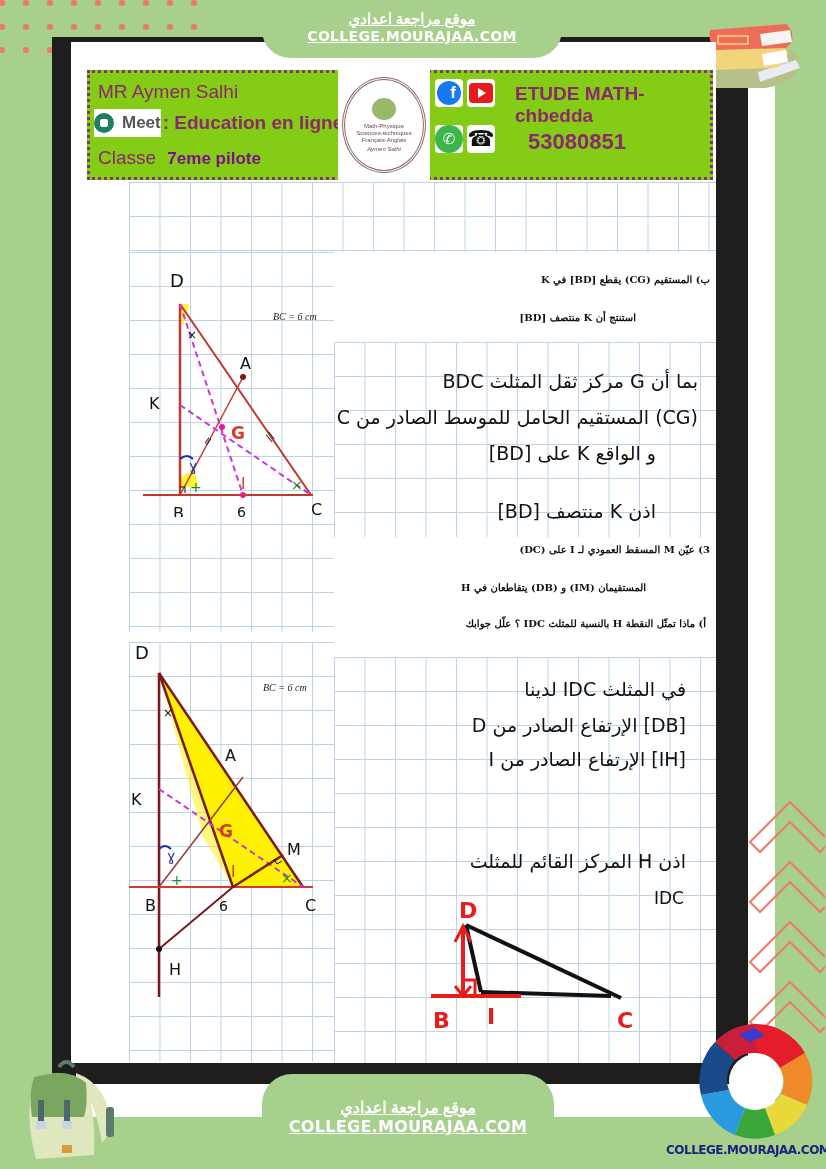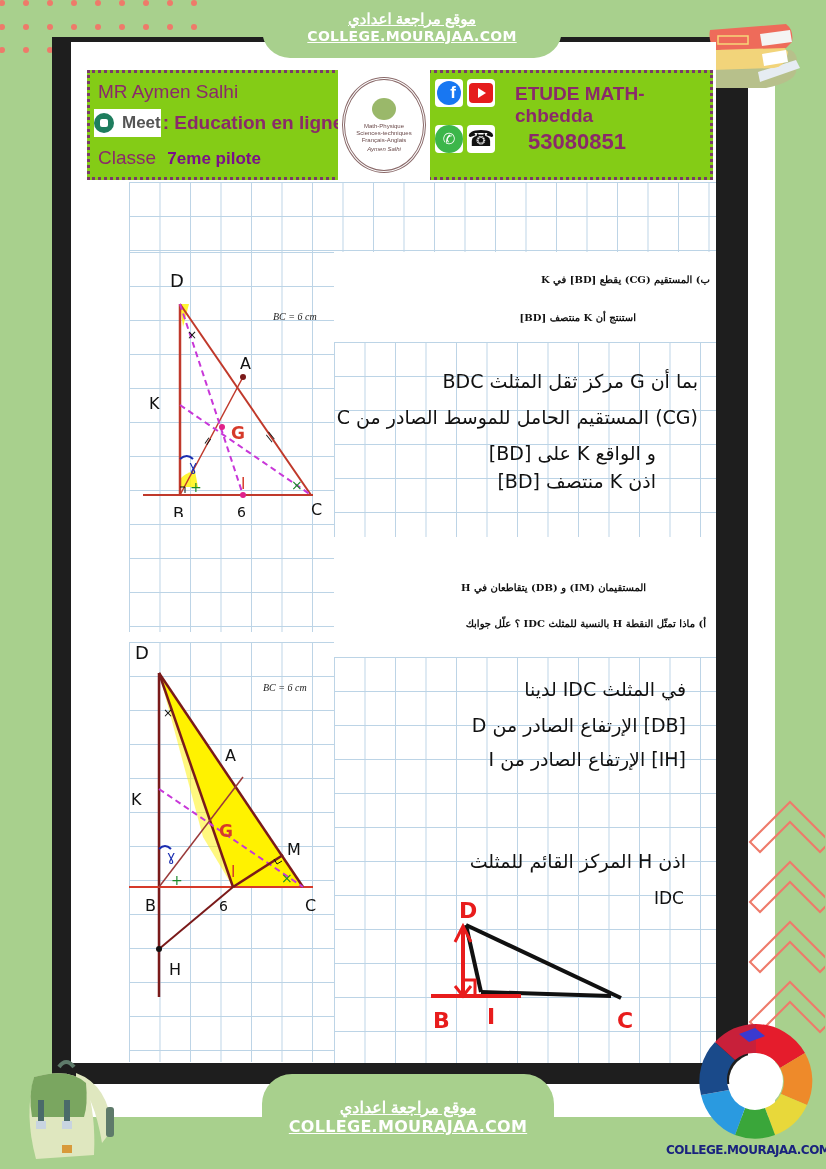--- a/index.html
+++ b/index.html
@@ -48,21 +48,21 @@
         linear-gradient(90deg, #bcd4e6 1px, transparent 1px);
       background-size: 30.5px 34px;
     }
     .hand { position: absolute; font-family: "DejaVu Sans", sans-serif; color: #111; direction: rtl; white-space: nowrap; }
     .hand-blue { color: #1a2db0; }
     .printed { position: absolute; direction: rtl; font-family: "DejaVu Serif", serif; font-weight: bold; color: #111; font-size: 10px; white-space: nowrap; }
     .bc-label { position: absolute; font-family: "Liberation Serif", serif; font-style: italic; font-size: 10px; color: #222; }
 
     .wm-top { position: absolute; left: 262px; top: 0; width: 300px; height: 58px; background: #a8d08d; border-radius: 0 0 28px 28px; text-align: center; color: #fff; }
     .wm-bot { position: absolute; left: 262px; top: 1074px; width: 292px; height: 95px; background: #a8d08d; border-radius: 30px 30px 0 0; text-align: center; color: #fff; }
-    .wm-ar { font-family: Liberation Sans, sans-serif; font-size: 15px; font-weight: bold; text-decoration: underline; direction: rtl; }
+    .wm-ar { font-family: Liberation Serif, serif; font-size: 15px; font-weight: bold; text-decoration: underline; direction: rtl; }
     .wm-en { font-family: "DejaVu Sans", sans-serif; font-size: 14px; font-weight: bold; text-decoration: underline; letter-spacing: 0.3px; }
 
     .logo-text { position: absolute; left: 666px; top: 1143px; font-family: "DejaVu Sans", sans-serif; font-weight: bold; font-size: 12px; color: #1a237e; letter-spacing: -0.5px; }
   </style>
 </head>
 <body>
 
 <svg class="dots" viewBox="0 0 220 55">
   <g fill="#ee7a6a">
     <circle cx="2" cy="3" r="3"></circle>
@@ -181,22 +181,23 @@
   </svg>
   <div class="bc-label" style="left:202px;top:269px;">BC = 6 cm</div>
 
   <div class="printed" style="right:6px;top:232px;">ب) المستقيم (CG) يقطع [BD] في K</div>
   <div class="printed" style="right:80px;top:270px;">استنتج أن K منتصف [BD]</div>
 
   <div class="grid" style="left:263px;top:300px;width:382px;height:195px;"></div>
   <div class="hand" style="right:18px;top:328px;font-size:19px;">بما أن G مركز ثقل المثلث BDC</div>
   <div class="hand" style="right:18px;top:364px;font-size:19px;">(CG) المستقيم الحامل للموسط الصادر من C</div>
   <div class="hand" style="right:60px;top:400px;font-size:19px;">و الواقع K على [BD]</div>
-  <div class="hand" style="right:60px;top:428px;font-size:19px;">اذن K منتصف [BD]</div>
-
+  <div class="hand" style="right:60px;top:458px;font-size:19px;">اذن K منتصف [BD]</div>
+
+  <div class="printed" style="right:6px;top:502px;">3) عيّن M المسقط العمودي لـ I على (DC)</div>
   <div class="printed" style="right:70px;top:540px;">المستقيمان (IM) و (DB) يتقاطعان في H</div>
   <div class="printed" style="right:10px;top:576px;">أ) ماذا تمثّل النقطة H بالنسبة للمثلث IDC ؟ علّل جوابك</div>
 
   <div class="grid" style="left:58px;top:600px;width:205px;height:420px;"></div>
 
   <svg style="position:absolute;left:52px;top:595px;width:215px;height:360px" viewBox="0 0 215 360">
     <polygon points="36,36 180,250 110,250" fill="#fff200"></polygon>
     <polygon points="36,36 110,250 80,200" fill="#fff200" opacity="0.5"></polygon>
     <line x1="36" y1="36" x2="36" y2="360" stroke="#7a1a1a" stroke-width="2.5"></line>
     <line x1="6" y1="250" x2="190" y2="250" stroke="#d63a2a" stroke-width="2"></line>

